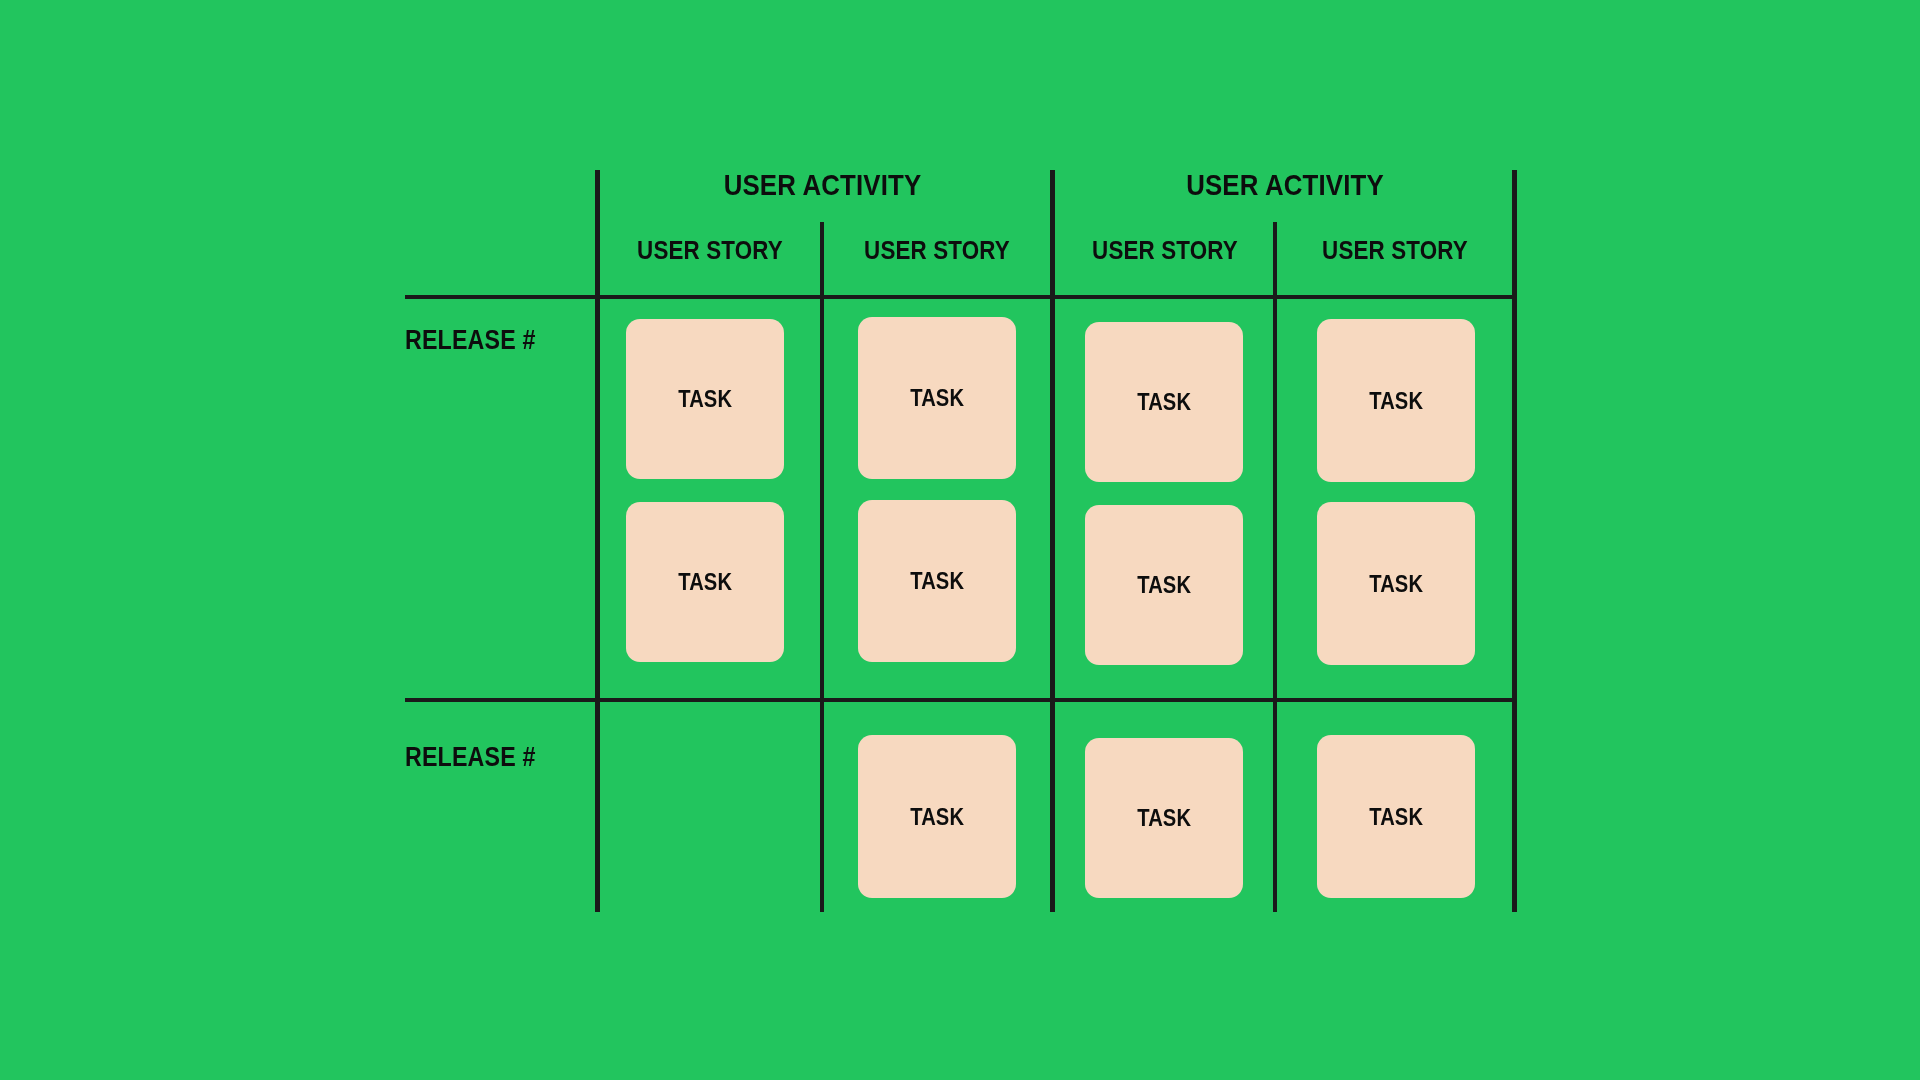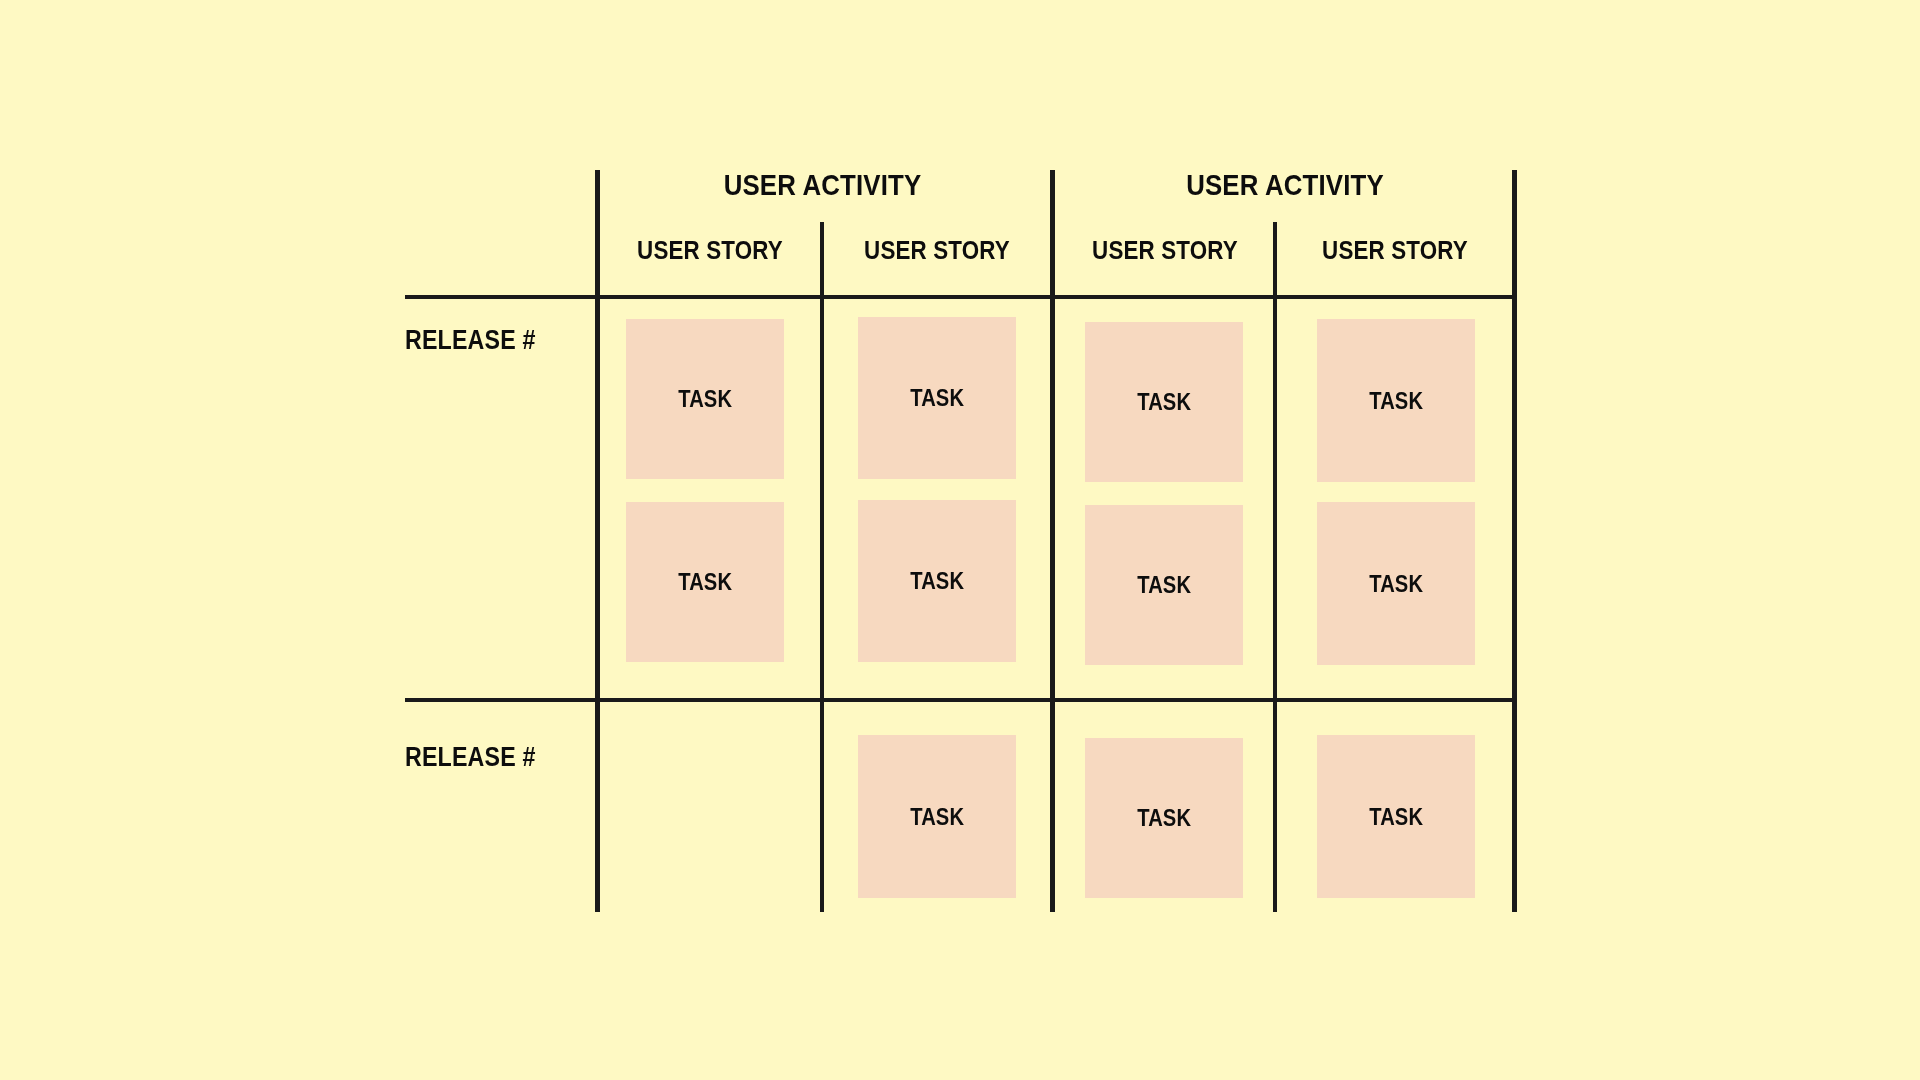--- a/index.html
+++ b/index.html
@@ -12,21 +12,21 @@
     height: 1080px;
     overflow: hidden;
     font-family: "Liberation Sans", sans-serif;
     -webkit-font-smoothing: antialiased;
   }
 
   #board {
     position: relative;
     width: 1920px;
     height: 1080px;
-    background: #fef9c3;
+    background: #22c55e;
     text-decoration: underline;
   }
 
   
   .vline {
     position: absolute;
     background: #1a1a1a;
   }
   .hline {
     position: absolute;
@@ -65,20 +65,21 @@
     transform-origin: left center;
   }
 
   
   .task-card {
     position: absolute;
     background: #f7d9c0;
     display: flex;
     align-items: center;
     justify-content: center;
+    border-radius: 14px;
   }
   .task-card .task-label {
     position: static;
     font-size: 24px;
     transform: scaleX(0.84);
     transform-origin: center center;
   }
 </style>
 </head>
 <body>

